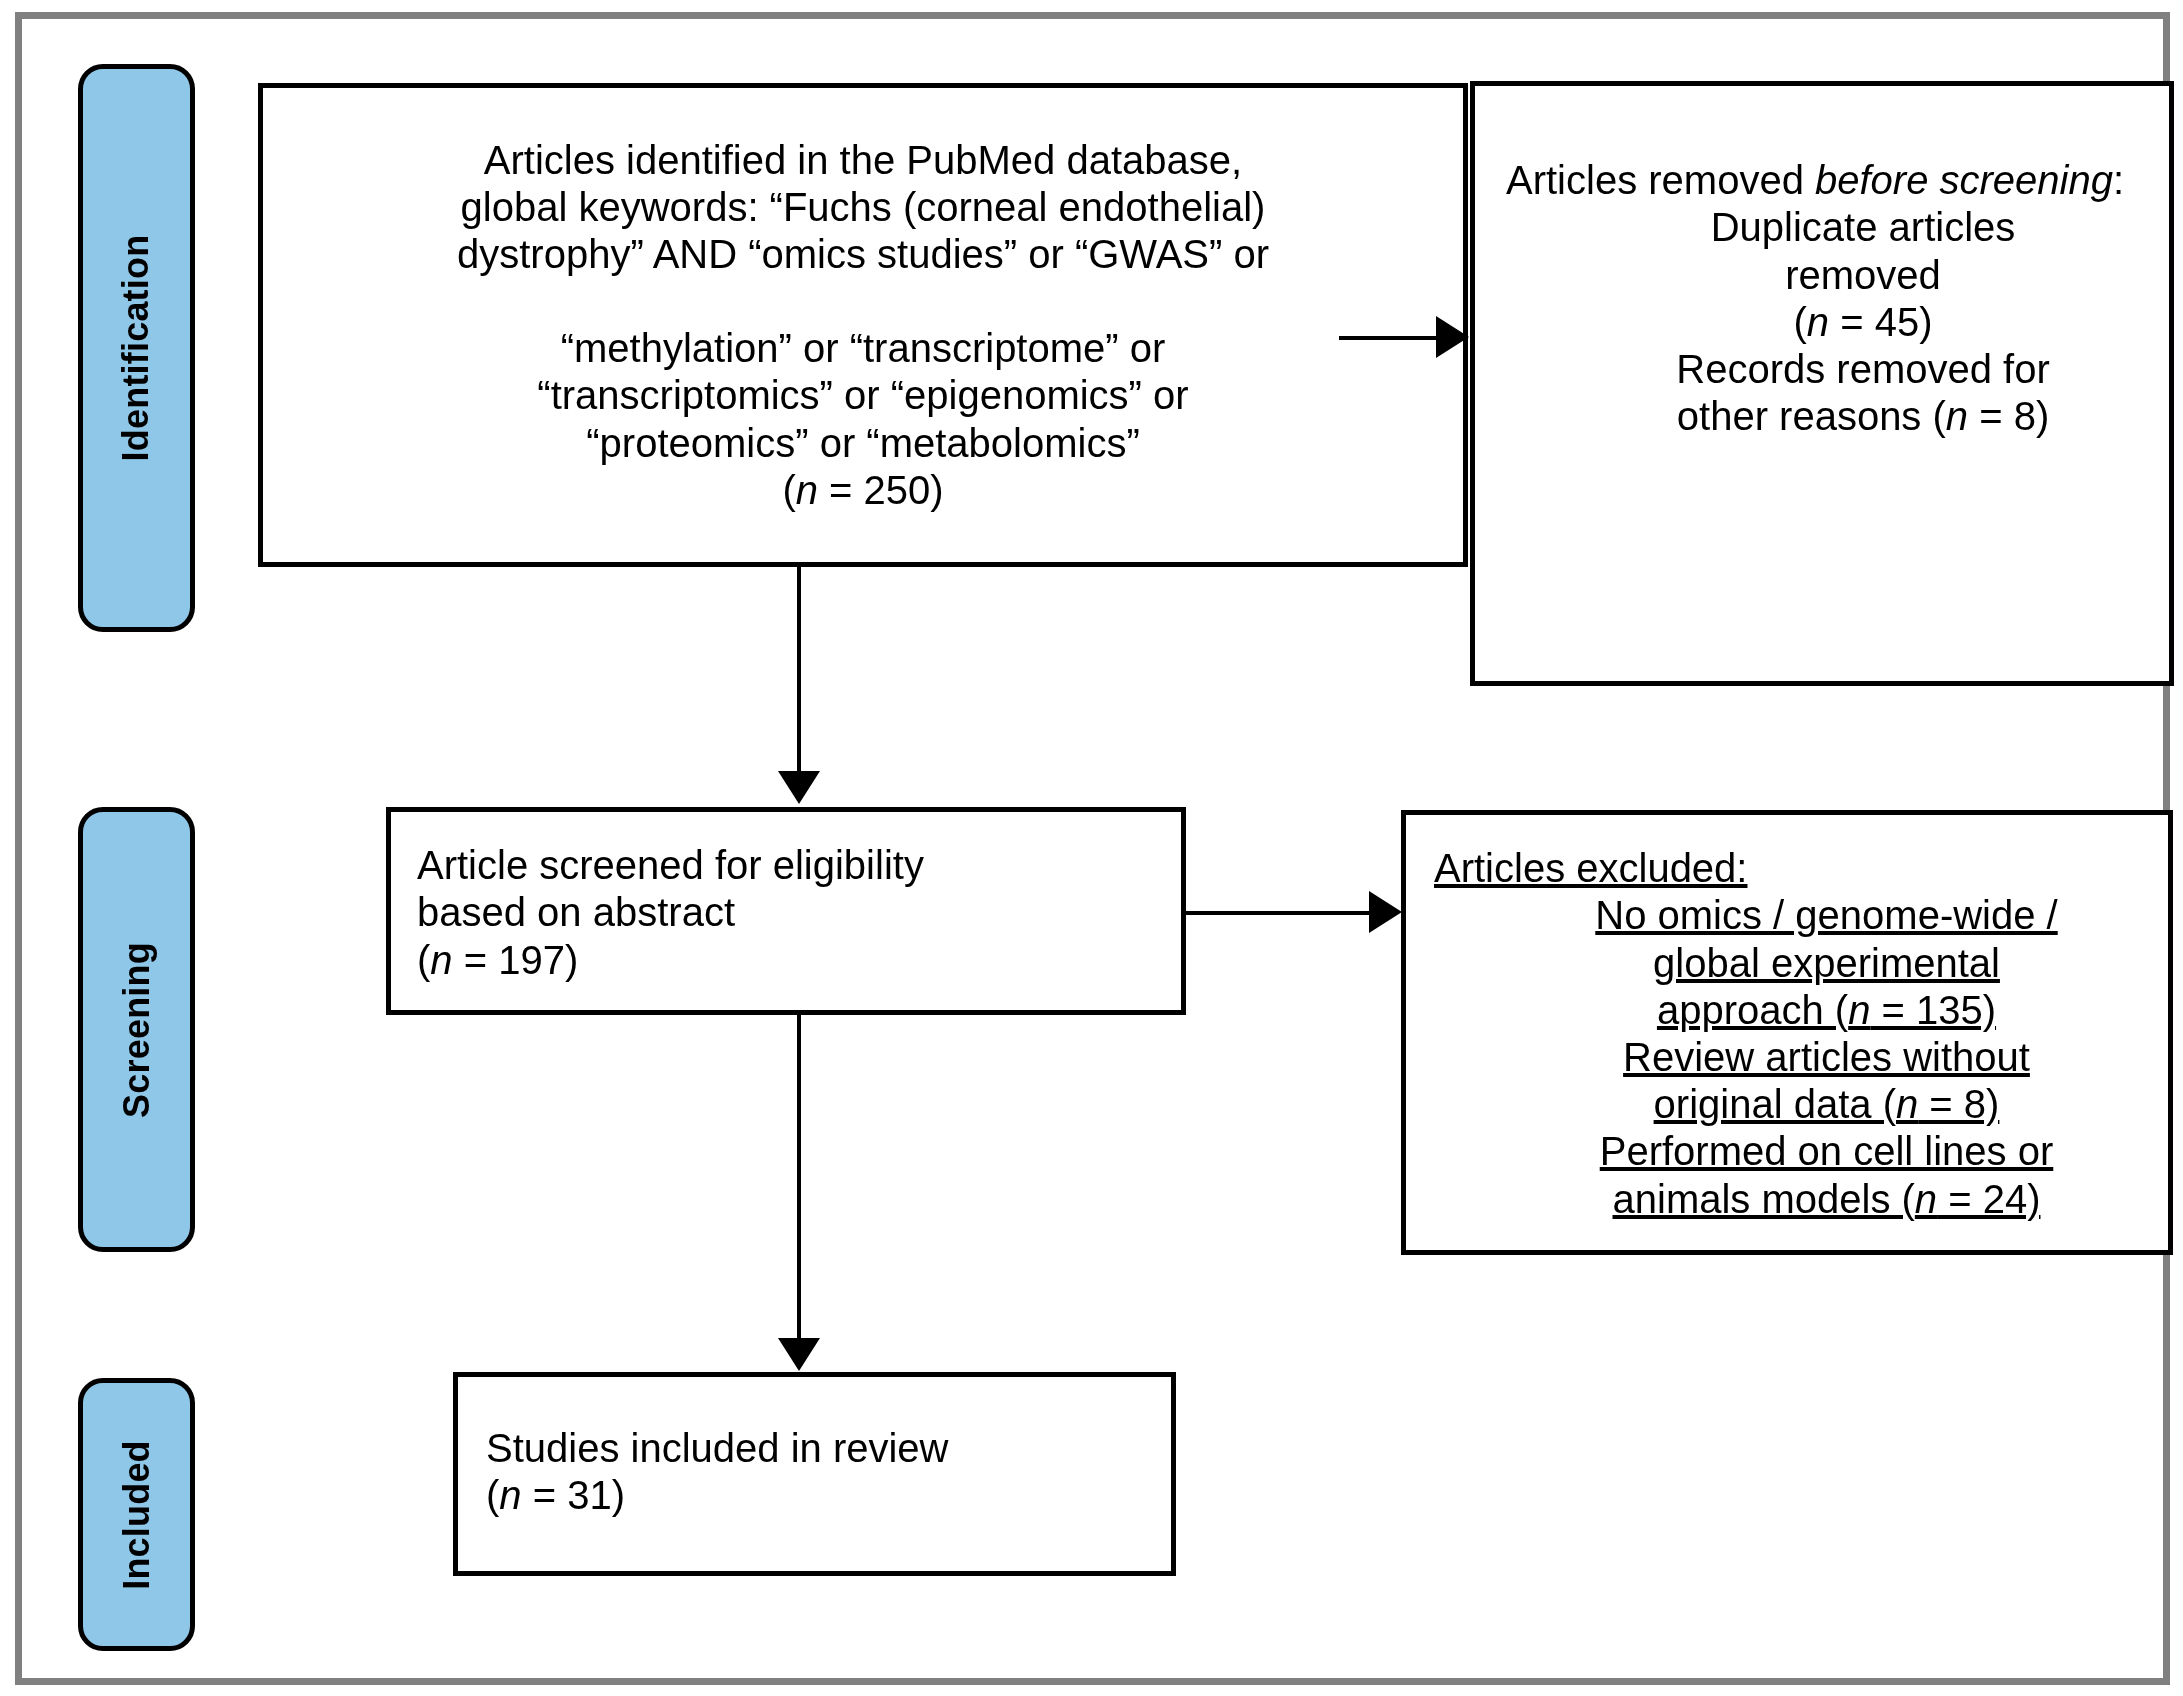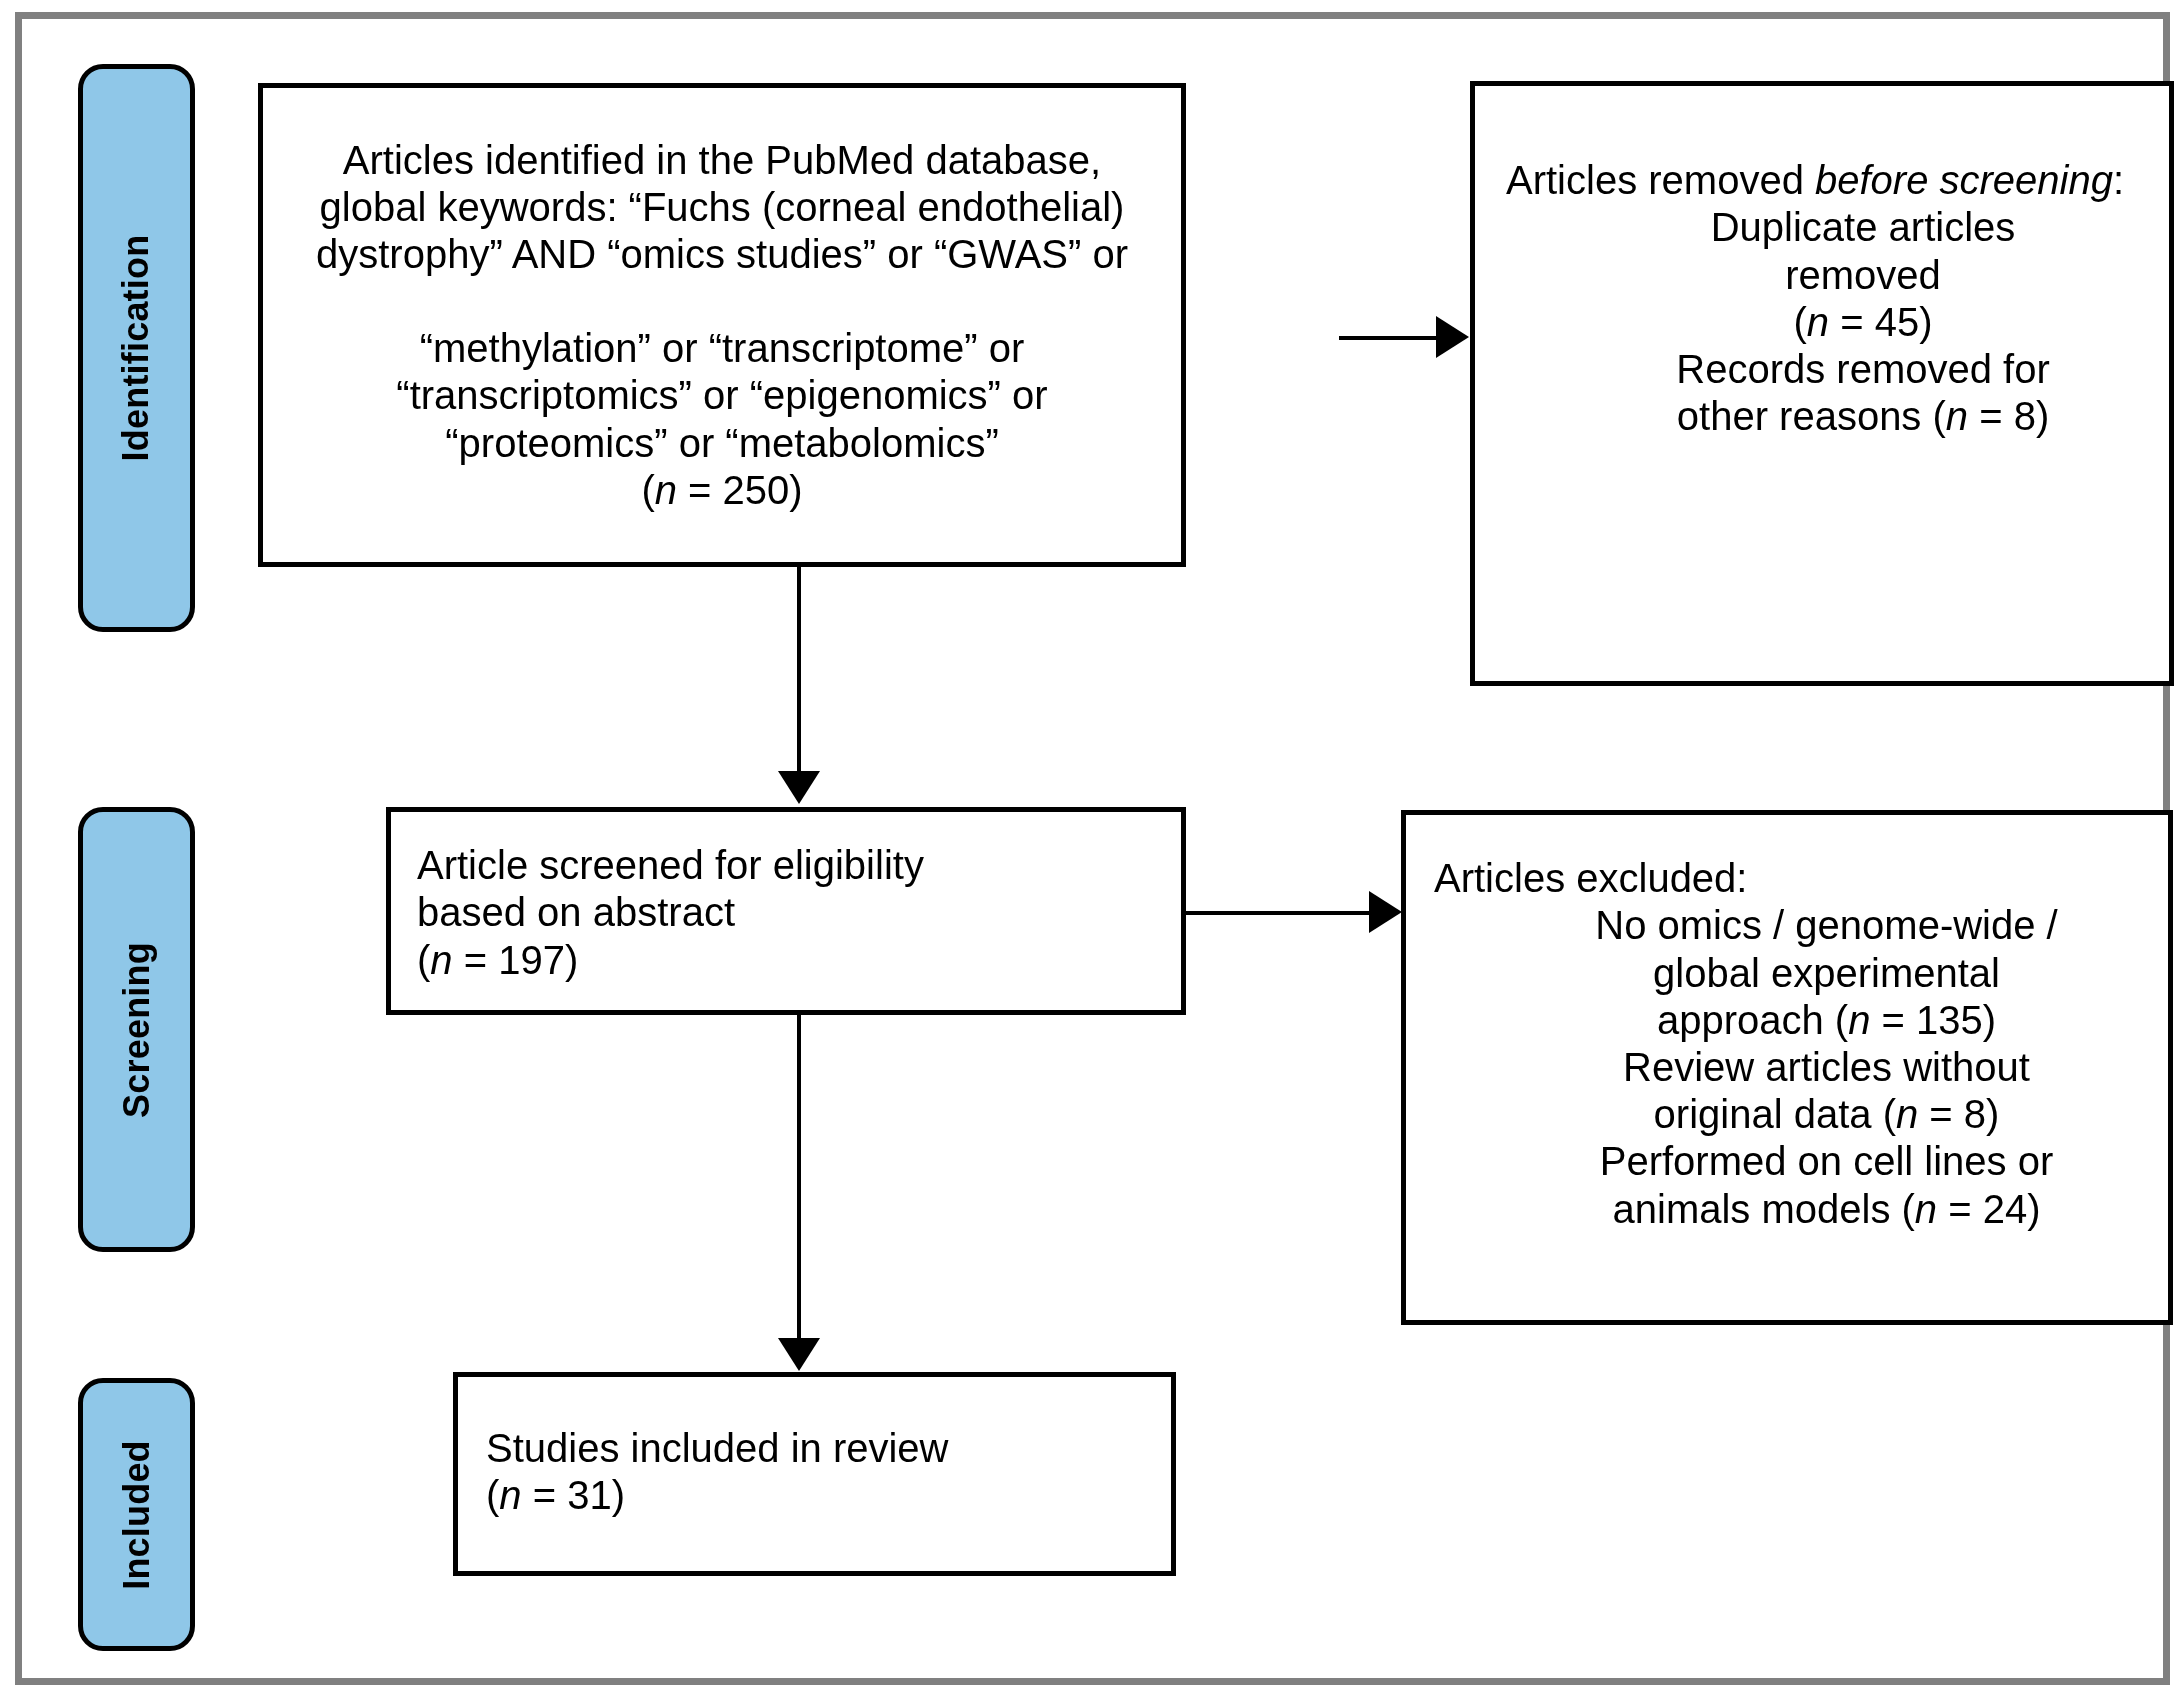--- a/index.html
+++ b/index.html
@@ -62,41 +62,42 @@
     box-sizing: border-box;
     color: #000000;
   }
   .flow-box .box-text {
     font-size: 40px;
     line-height: 1.18;
     color: #000000;
   }
 
   #box-identified {
-    left: 236px; top: 64px; width: 928px; height: 484px;
+    left: 236px; top: 64px; width: 1210px; height: 484px;
     display: flex; align-items: center; justify-content: center;
   }
   #box-identified .box-text {
     text-align: center;
     padding: 0 11.5px;
   }
 
   #box-removed {
     left: 1448px; top: 62px; width: 704px; height: 605px;
     padding: 71px 0 0 31px;
   }
 
   #box-screened {
     left: 364px; top: 788px; width: 800px; height: 208px;
     padding: 30px 0 0 26px;
   }
 
   #box-excluded {
-    left: 1379px; top: 791px; width: 772px; height: 515px;
-    padding: 40px 0 0 28px;
+    left: 1379px; top: 791px; width: 772px; height: 445px;
+    padding: 30px 0 0 28px;
+    text-decoration: underline;
   }
 
   #box-included {
     left: 431px; top: 1353px; width: 723px; height: 204px;
     padding: 48px 0 0 28px;
   }
 
   .indent { display: block; padding-left: 51px; text-align: center; }
   .ital { font-style: italic; }
 

